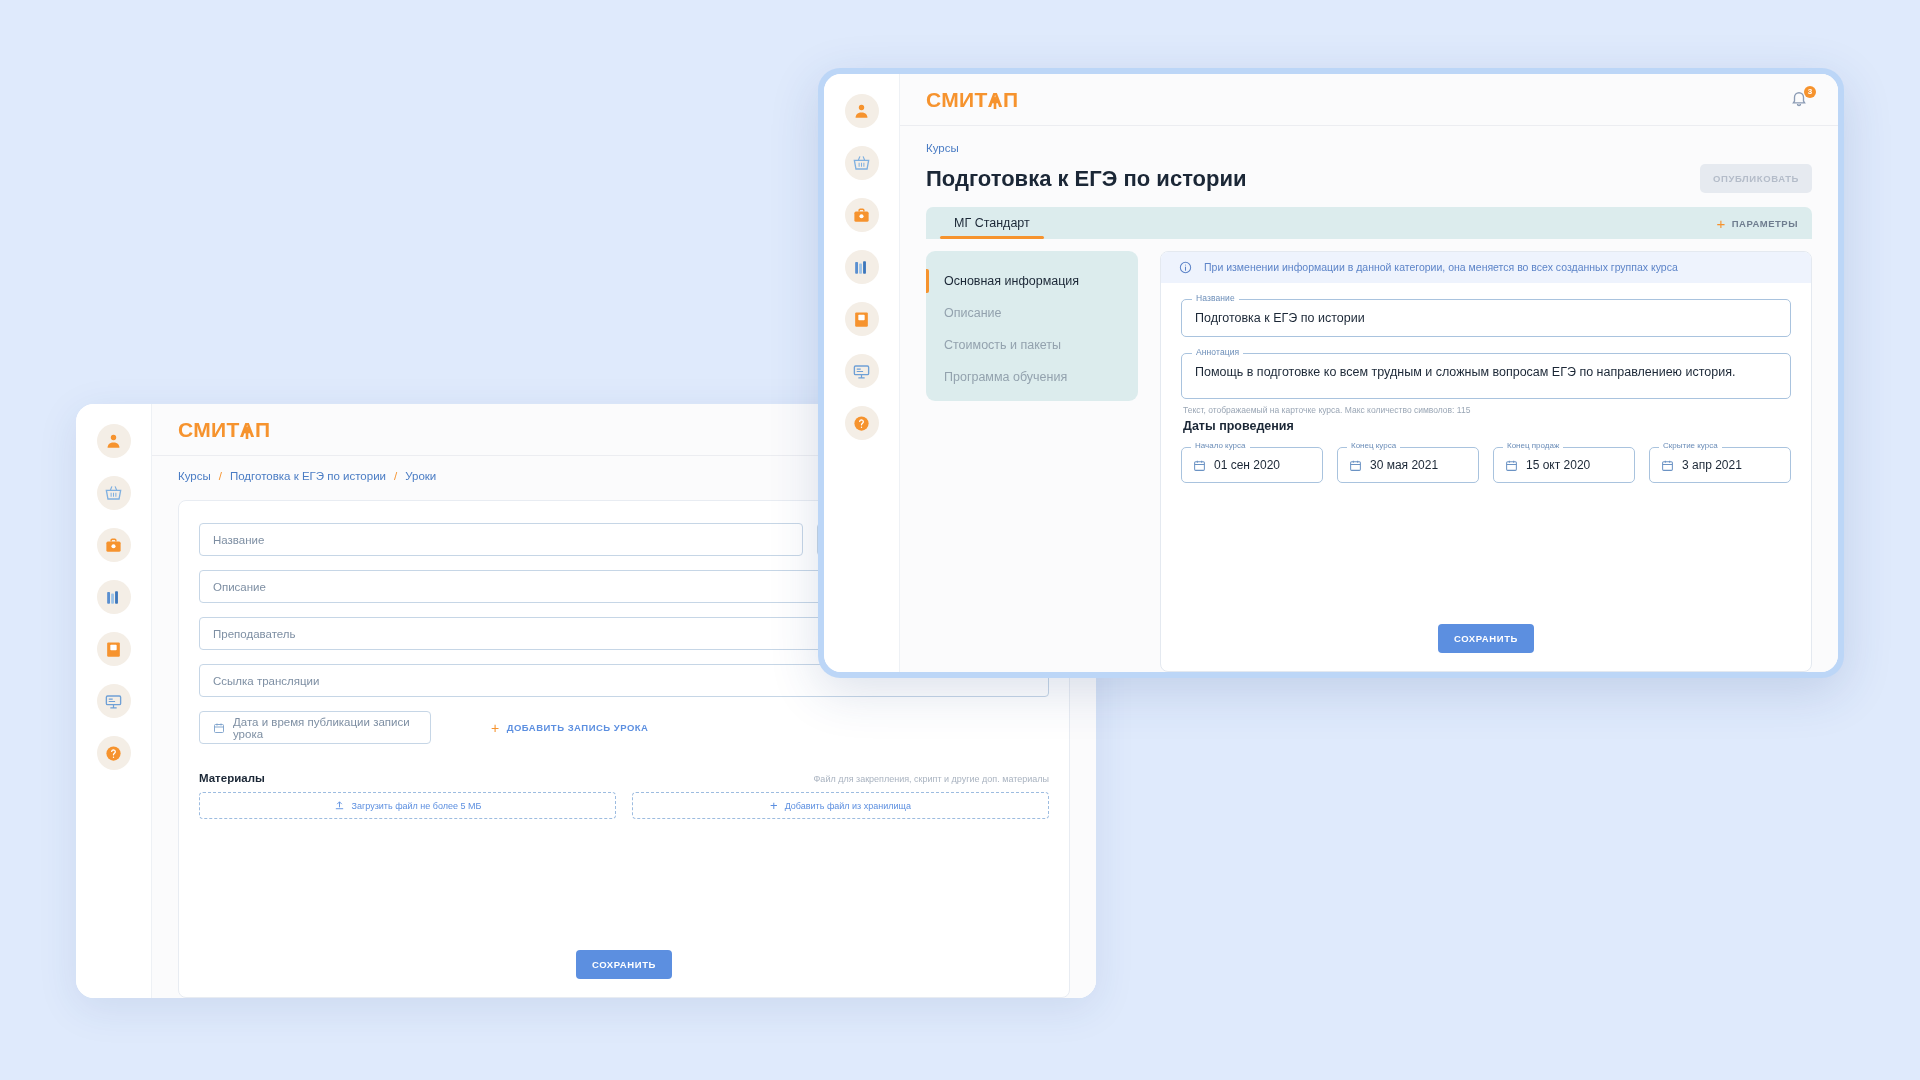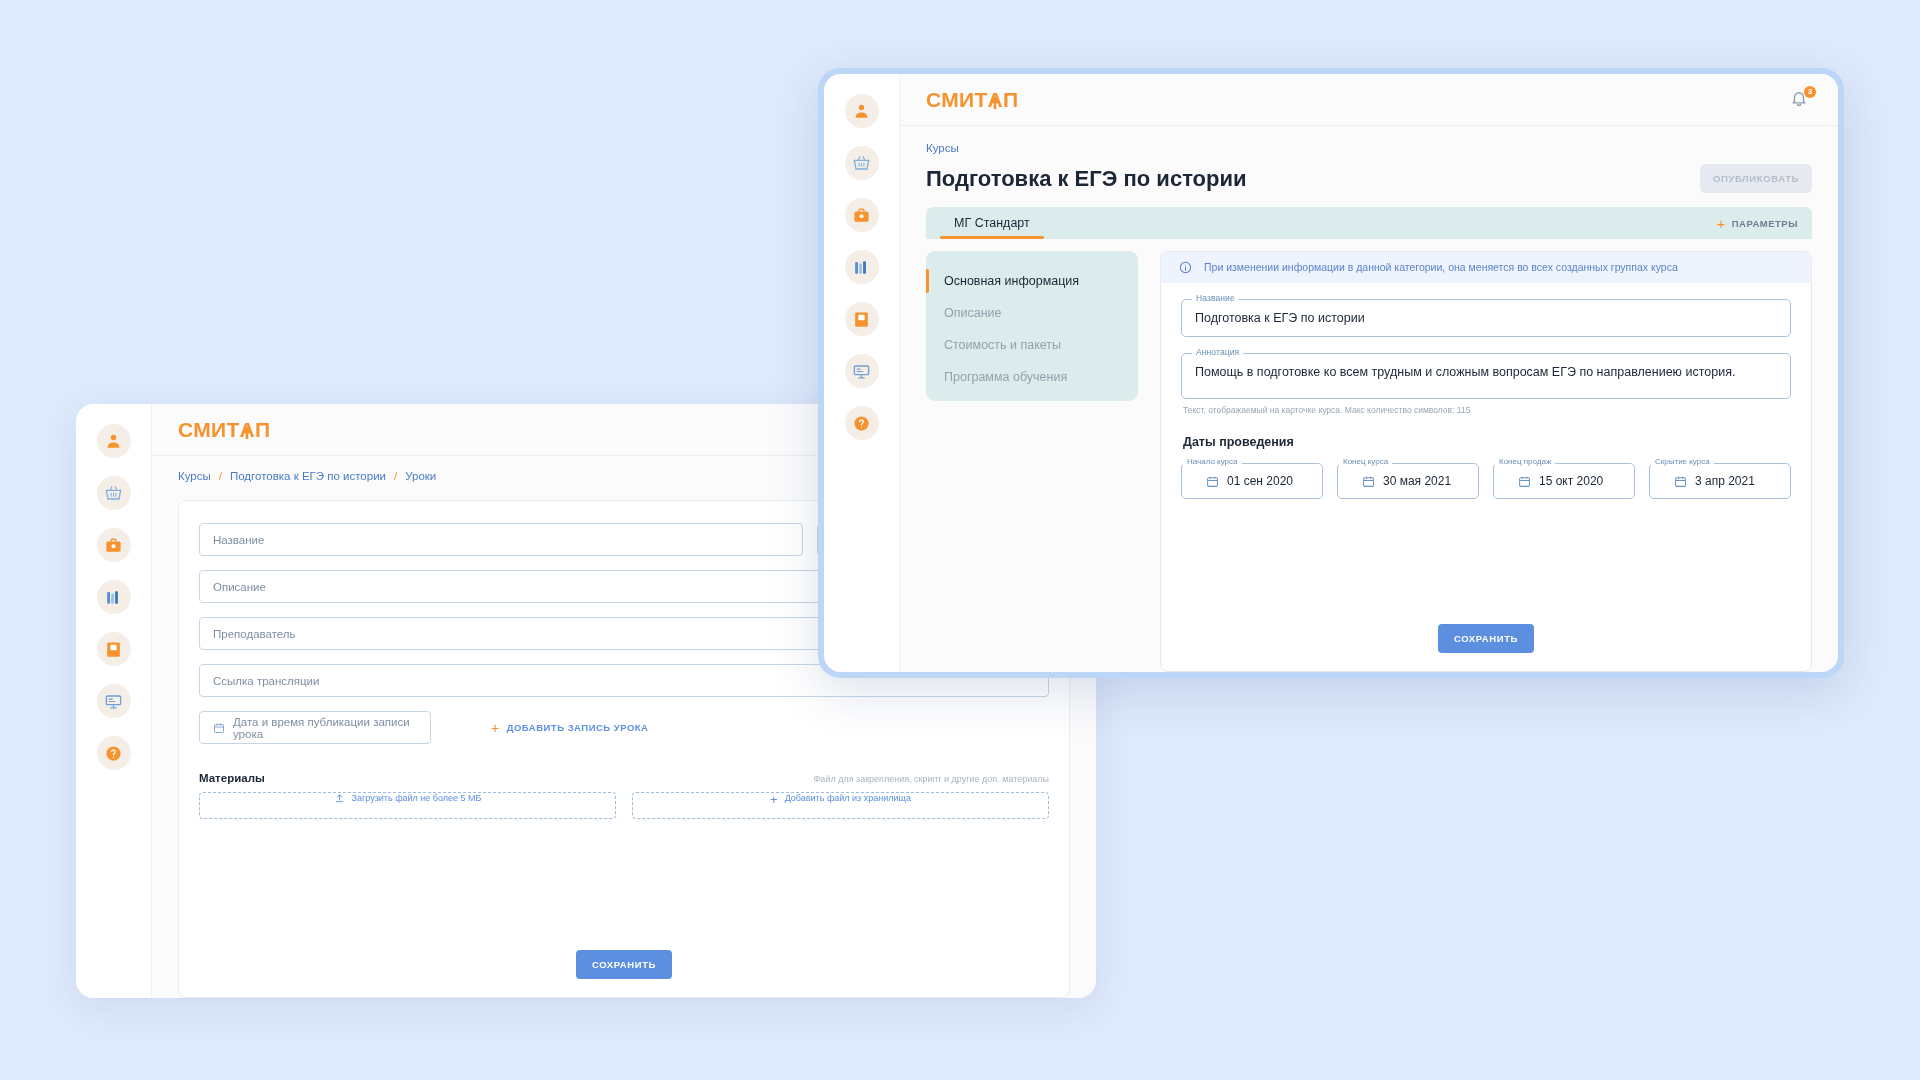--- a/index.html
+++ b/index.html
@@ -174,33 +174,33 @@
     border: 1px solid #a9c3de;
     border-radius: 5px;
     padding: 11px 13px;
     font-size: 12.5px; color: #1b2736;
     min-height: 38px;
     display: flex; align-items: center;
   }
   .fld .box.tall { min-height: 46px; align-items: flex-start; padding-top: 11px; }
   .helper { font-size: 8.5px; color: #9aa6b5; margin: -10px 0 0 2px; }
 
-  .section-title { font-size: 12.5px; font-weight: 700; color: #1b2736; margin: 20px 0 14px 2px; }
+  .section-title { font-size: 12.5px; font-weight: 700; color: #1b2736; margin: 4px 0 14px 2px; }
 
   .date-row { display: flex; gap: 14px; }
   .date-fld { position: relative; flex: 1 1 0; }
   .date-fld .legend {
-    position: absolute; left: 2px; top: -6px;
+    position: absolute; left: 10px; top: -6px;
     background: #ffffff; padding: 0 4px;
     font-size: 8px; color: #6b8db8;
   }
   .date-fld .box {
     border: 1px solid #a9c3de; border-radius: 5px;
     height: 36px; display: flex; align-items: center; gap: 8px;
-    padding: 0 24px;
+    padding: 0 11px;
     font-size: 12px; color: #1b2736;
   }
   .date-fld .box svg { width: 13px; height: 13px; color: #6b93c4; flex: 0 0 13px; }
 
   .fw-footer { margin-top: auto; display: flex; justify-content: center; padding: 16px 0 18px 0; }
   .btn-save {
     background: #5c8fe0; color: #fff;
     border: none; border-radius: 4px;
     font-size: 9.5px; font-weight: 600; letter-spacing: .6px;
     padding: 9px 16px; cursor: pointer;
@@ -244,21 +244,21 @@
   .mat-head { display: flex; align-items: baseline; margin: 14px 0 8px 0; }
   .mat-title { font-size: 11.5px; font-weight: 700; color: #1b2736; }
   .mat-hint { margin-left: auto; font-size: 9px; color: #a9b3c0; }
 
   .drop-row { display: flex; gap: 16px; }
   .drop {
     flex: 1 1 0;
     border: 1px dashed #9dbce0;
     border-radius: 4px;
     height: 27px;
-    display: flex; align-items: flex-start; justify-content: center; gap: 7px;
+    display: flex; align-items: center; justify-content: center; gap: 7px;
     font-size: 9px; color: #5c8fe0;
     background: #fff;
   }
   .drop svg { width: 11px; height: 11px; color: #5c8fe0; }
   .drop .plus { color: #5c8fe0; font-size: 13px; line-height: 1; }
   .bw-card-foot { display:flex; justify-content:center; padding: 26px 0 18px 0; margin-top:auto; }
 </style>
 </head>
 <body>
 

